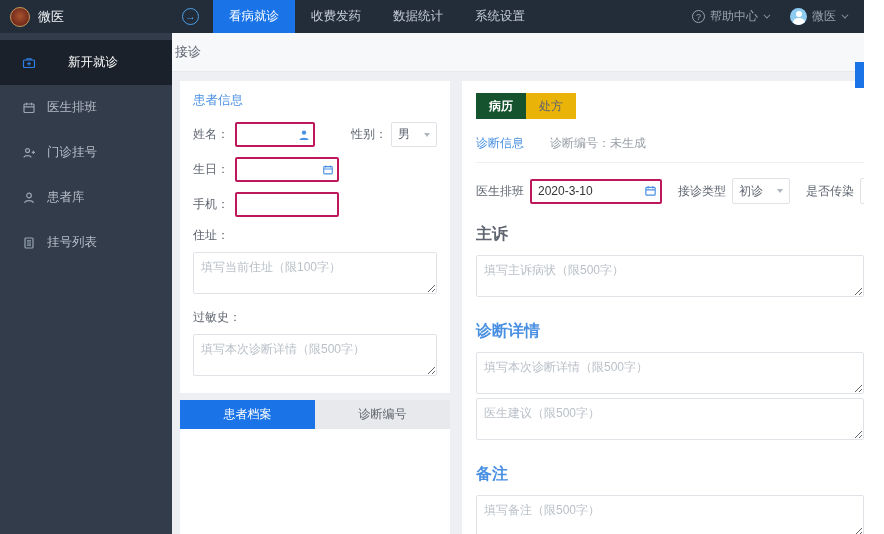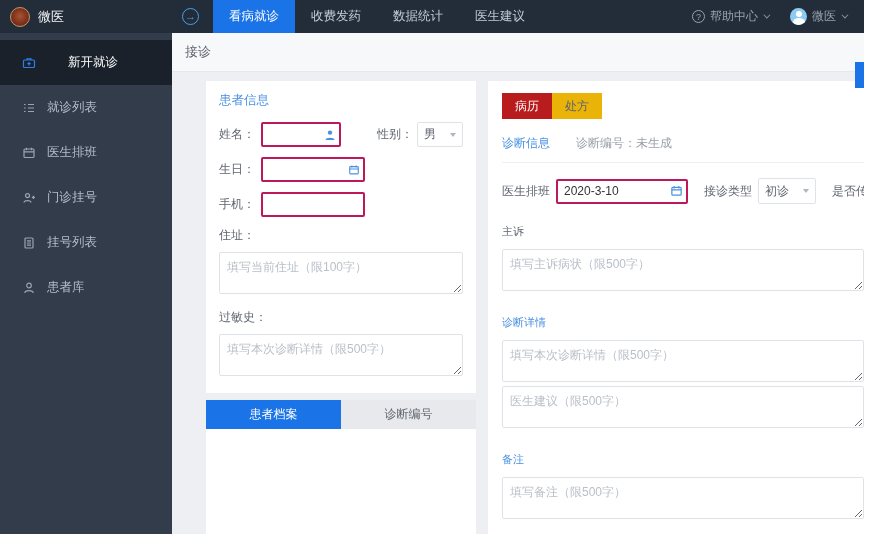--- a/index.html
+++ b/index.html
@@ -27,24 +27,24 @@
   
   .bodywrap { display:flex; height:501px; }
   .sidebar { width:172px; flex:none; background:#323c4a; padding-top:7px; }
   .side-item { height:45px; display:flex; align-items:center; gap:11px; padding-left:22px; color:#b6bec9; font-size:12.5px; cursor:pointer; }
   .side-item svg { flex:none; }
   .side-item.active { background:#1a212b; color:#ffffff;gap:32px; }
   .side-item.active .sicon { color:#2f7fe8; }
   .sicon { color:#9aa5b2; display:inline-flex; }
 
   .main { flex:1; display:flex; flex-direction:column; position:relative; min-width:0; background:#edeff2; }
-  .crumb { height:39px; flex:none; background:#f7f8fa; border-bottom:1px solid #e5e8ec; display:flex; align-items:center; padding-left:13px; font-size:13px; color:#5f6570; }
+  .crumb { height:39px; flex:none; background:#f7f8fa; border-bottom:1px solid #e5e8ec; display:flex; align-items:center; padding-left:3px; font-size:13px; color:#5f6570; }
   .cut-btn { position:absolute; top:29px; right:0; width:9px; height:26px; background:#1a74e8; cursor:pointer; }
 
-  .content { flex:1; display:flex; gap:12px; padding:9px 0 0 8px; overflow:hidden;margin-left:26px; }
+  .content { flex:1; display:flex; gap:12px; padding:9px 0 0 8px; overflow:hidden; }
 
   
   .left-col { width:270px; flex:none; display:flex; flex-direction:column; gap:7px; }
   .card { background:#fff; }
   .patient-card { padding:11px 13px 13px; }
   .panel-title { color:#4a90e2; font-size:12.5px; margin-bottom:13px; }
   .frow { display:flex; align-items:center; margin-bottom:10px; font-size:12px; color:#5f6570; }
   .frow.split { justify-content:space-between; }
   .fgroup { display:flex; align-items:center;justify-content:space-between; }
   .flabel { width:42px; flex:none; }
@@ -65,31 +65,31 @@
   .tabs-card { flex:1; display:flex; flex-direction:column; }
   .ltabs { display:flex; height:29px; flex:none; font-size:12px; }
   .ltab { flex:1; display:flex; align-items:center; justify-content:center; cursor:pointer; background:#e7e9ec; color:#61666d; }
   .ltab.active { background:#1a74e8; color:#fff; }
   .ltab-body { flex:1; background:#fff; }
 
   
   .right-card { flex:1; min-width:0; background:#fff; padding:12px 0 12px 14px; overflow:hidden; }
   .rtabs { display:inline-flex; margin-bottom:12px; font-size:12px; }
   .rtab { padding:0 13px; height:26px; line-height:26px; cursor:pointer; background:#eab308; color:#5f6570; }
-  .rtab.active { background:#b91c1c; color:#fff; }
+  .rtab.active { background:#14532d; color:#fff;font-weight:bold; }
   .info-row { display:flex; align-items:center; gap:26px; font-size:12px; margin:4px 0 10px; }
   .blue-label { color:#4a90e2; }
   .muted { color:#9aa0a8; }
   .divider { border:0; border-top:1px solid #eceff3; margin:0 0 15px; }
   .cond-row { display:flex; align-items:center; font-size:12px; color:#5f6570; white-space:nowrap; }
   .cond-row .lbl { margin-right:6px; flex:none; }
   .gap-l { margin-left:16px; }
   .in-onset { width:132px; padding-right:24px; height:26px; }
   .sel-sm { width:58px; height:26px; flex:none; }
-  .sec-label { font-size:11px; margin:20px 0 10px; }
+  .sec-label { font-size:16px; margin:20px 0 10px;font-weight:bold; }
   .sec-label.gray { color:#5f6570; }
   .sec-label.blue { color:#4a90e2; }
   .rta { width:100%; }
 </style>
 </head>
 <body>
 
 <div class="screen">
 
   <div class="topbar">
@@ -102,21 +102,21 @@
       <div class="nav-item active">
           <span>看病就诊</span>
         </div>
       <div class="nav-item">
           <span>收费发药</span>
         </div>
       <div class="nav-item">
           <span>数据统计</span>
         </div>
       <div class="nav-item">
-          <span>医生建议</span>
+          <span>系统设置</span>
         </div>
     </div>
     <div class="top-right">
       <div class="hgroup">
         <span class="qmark">?</span>
         <span>帮助中心</span>
         <span class="chev"></span>
       </div>
       <div class="hgroup">
         <span class="avatar"></span>
@@ -135,60 +135,52 @@
               <path d="M5 4V2.8h4V4"></path>
               <rect x="1.5" y="4" width="11" height="7.5" rx="1"></rect>
               <path d="M7 6v3.4M5.3 7.7h3.4"></path>
             </svg>
         </span>
         <span>新开就诊</span>
       </div>
       <div class="side-item">
         <span class="sicon">
           <svg width="14" height="14" viewBox="0 0 14 14" fill="none" stroke="currentColor" stroke-width="1.2">
-              <path d="M2 3.5h1.6M6 3.5h6M2 7h1.6M6 7h6M2 10.5h1.6M6 10.5h6"></path>
-            </svg>
-        </span>
-        <span>就诊列表</span>
-      </div>
-      <div class="side-item">
-        <span class="sicon">
-          <svg width="14" height="14" viewBox="0 0 14 14" fill="none" stroke="currentColor" stroke-width="1.2">
               <rect x="2" y="3" width="10" height="8.5" rx="1"></rect>
               <path d="M2 5.8h10M4.5 1.8v2.4M9.5 1.8v2.4"></path>
             </svg>
         </span>
         <span>医生排班</span>
       </div>
       <div class="side-item">
         <span class="sicon">
           <svg width="14" height="14" viewBox="0 0 14 14" fill="none" stroke="currentColor" stroke-width="1.2">
               <circle cx="5.5" cy="4.6" r="2"></circle>
               <path d="M2 11.6c0-2.6 7-2.6 7 0M9.8 6.4h3.2M11.4 4.8V8"></path>
             </svg>
         </span>
         <span>门诊挂号</span>
       </div>
       <div class="side-item">
         <span class="sicon">
           <svg width="14" height="14" viewBox="0 0 14 14" fill="none" stroke="currentColor" stroke-width="1.2">
+              <circle cx="7" cy="4.5" r="2.3"></circle>
+              <path d="M2.8 12c0-3.2 8.4-3.2 8.4 0"></path>
+            </svg>
+        </span>
+        <span>患者库</span>
+      </div>
+      <div class="side-item">
+        <span class="sicon">
+          <svg width="14" height="14" viewBox="0 0 14 14" fill="none" stroke="currentColor" stroke-width="1.2">
               <rect x="3" y="2" width="8" height="10" rx="1"></rect>
               <path d="M5 4.8h4M5 7h4M5 9.2h4"></path>
             </svg>
         </span>
         <span>挂号列表</span>
-      </div>
-      <div class="side-item">
-        <span class="sicon">
-          <svg width="14" height="14" viewBox="0 0 14 14" fill="none" stroke="currentColor" stroke-width="1.2">
-              <circle cx="7" cy="4.5" r="2.3"></circle>
-              <path d="M2.8 12c0-3.2 8.4-3.2 8.4 0"></path>
-            </svg>
-        </span>
-        <span>患者库</span>
       </div>
     </div>
 
     <div class="main">
       <div class="crumb">
         <span>接诊</span>
       </div>
       <div class="cut-btn"></div>
 
       <div class="content">

